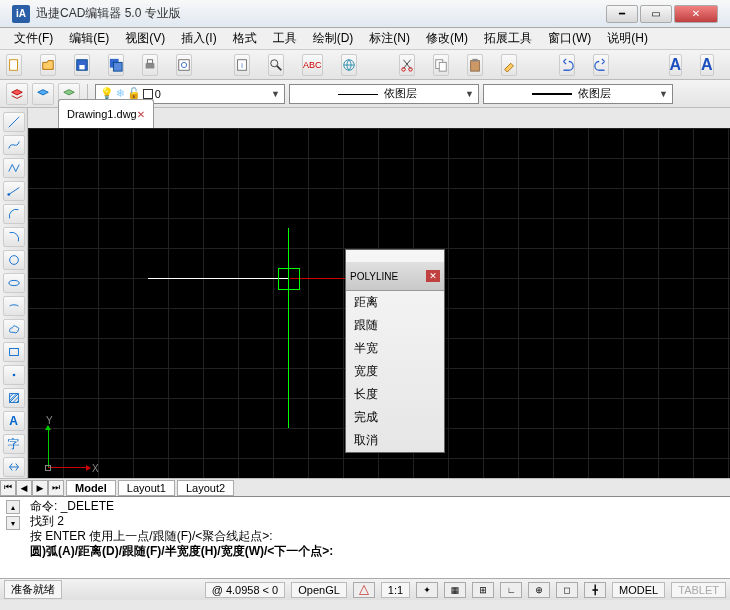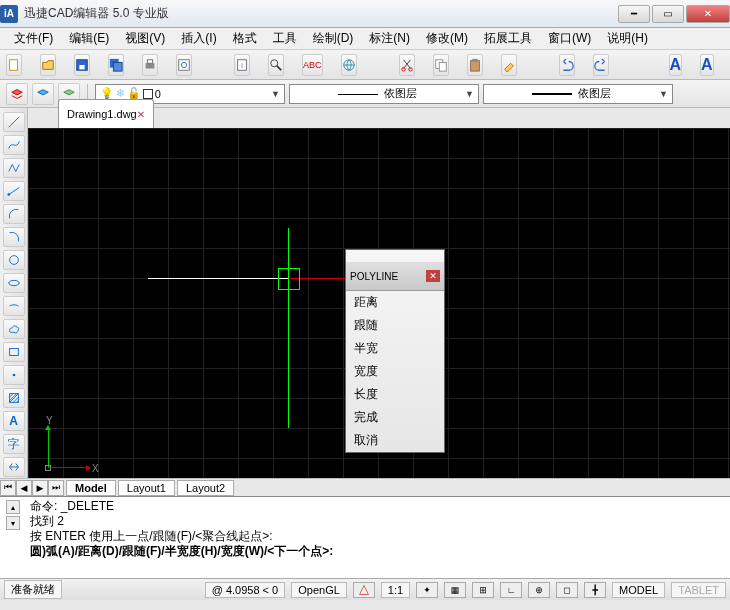--- a/index.html
+++ b/index.html
@@ -1,19 +1,19 @@
 <!DOCTYPE html>
 <html><head>
 <meta charset="utf-8">
 <style>
 * { box-sizing: border-box; margin: 0; padding: 0; font-family: "Microsoft YaHei", SimSun, sans-serif; }
 body { width: 730px; height: 610px; background: #e8e8e8; overflow: hidden; position: relative; }
 
 
-.titlebar { height: 28px; background: linear-gradient(#f8f8f8,#e0e8f0); display: flex; align-items: center; padding: 0 0; border-bottom: 1px solid #aaa; }
+.titlebar { height: 28px; background: linear-gradient(#f8f8f8,#e0e8f0); display: flex; align-items: center; padding: 0 12px; border-bottom: 1px solid #aaa; }
 .titlebar .appicon { width: 18px; height: 18px; background: #2a5fa8; color: #fff; font-size: 10px; font-weight: bold; display: flex; align-items: center; justify-content: center; border-radius: 2px; margin-right: 6px; }
 .titlebar .title { font-size: 12px; color: #333; flex: 1; }
 .titlebar .winbtns { display: flex; gap: 2px; }
 .titlebar .winbtn { width: 32px; height: 18px; background: linear-gradient(#f6f6f6,#d8d8d8); border: 1px solid #aaa; border-radius: 2px; font-size: 10px; display: flex; align-items: center; justify-content: center; cursor: pointer; }
 .titlebar .winbtn.close { background: linear-gradient(#f28080,#c04040); color: #fff; width: 44px; }
 
 
 .menubar { height: 22px; background: #f0f0f0; display: flex; align-items: center; padding: 0 6px; font-size: 12px; border-bottom: 1px solid #ccc; }
 .menubar .menuitem { padding: 2px 8px; cursor: pointer; }
 

